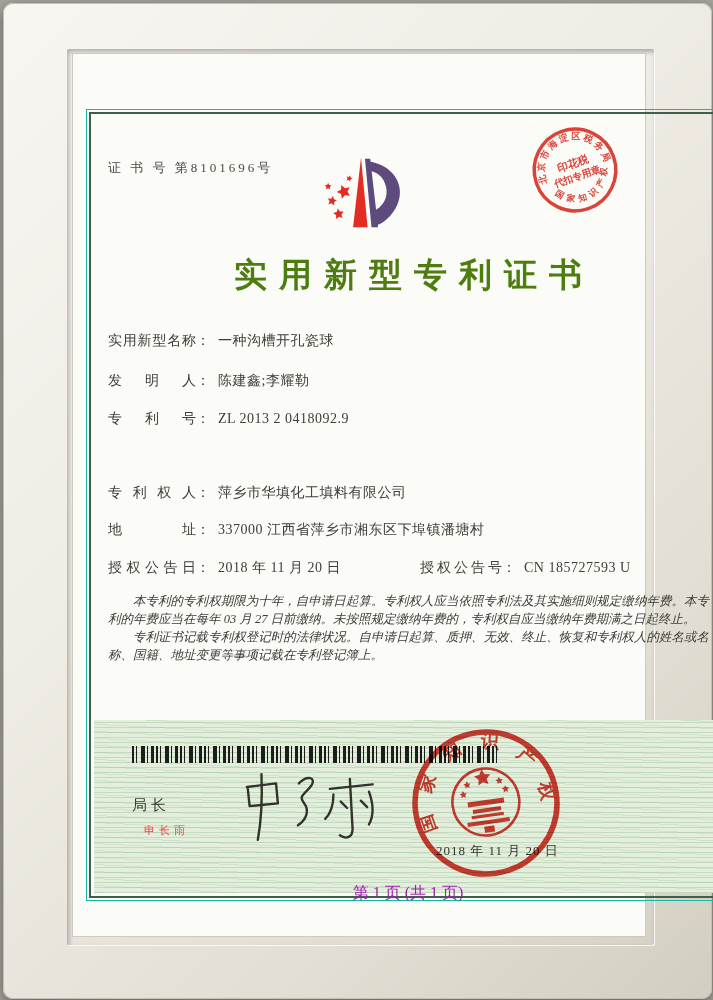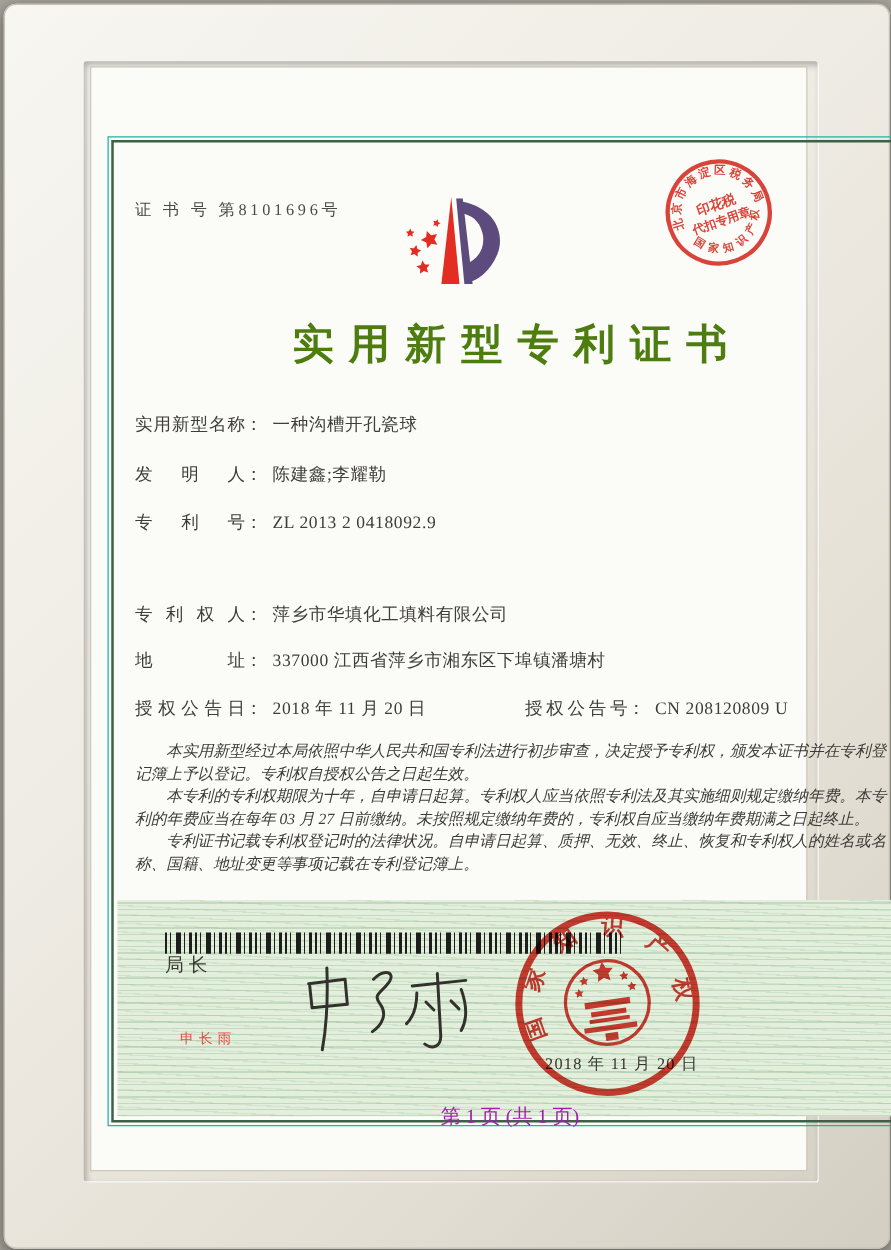--- a/index.html
+++ b/index.html
@@ -79,21 +79,21 @@
   .barcode {
     position:absolute; left:40px; top:631px; width:368px; height:17px; z-index:2;
     background:repeating-linear-gradient(90deg,
       #1d1d1d 0 2px, transparent 2px 4px,
       #1d1d1d 4px 5px, transparent 5px 9px,
       #1d1d1d 9px 13px, transparent 13px 15px,
       #1d1d1d 15px 16px, transparent 16px 19px,
       #1d1d1d 19px 22px, transparent 22px 24px);
   }
   
-  .sig-title { position:absolute; left:40px; top:648px; font-size:15px; letter-spacing:4px; color:#393833; z-index:2; }
+  .sig-title { position:absolute; left:40px; top:681px; font-size:15px; letter-spacing:4px; color:#393833; z-index:2; }
   .sig-name  { position:absolute; left:52px; top:708px; font-size:11px; letter-spacing:4px; color:#ef4444; z-index:2; }
   .sig-draw  { position:absolute; left:128px; top:652px; width:185px; height:82px; z-index:2; }
   
   .seal {
     position:absolute; left:318px; top:612px; width:152px; height:152px;
     transform:rotate(-8deg); mix-blend-mode:multiply; opacity:.95; z-index:3;
   }
   .seal-date { position:absolute; left:344px; top:727px; font-size:13px; color:#35342f; letter-spacing:1px; z-index:2; }
   
   .footer { position:absolute; left:0; right:0; top:768px; text-align:center; font-size:16px; color:#a21caf; z-index:2; }
@@ -156,26 +156,25 @@
       <div class="row" style="top:368px">
         <span class="lbl">专利权人</span><span class="colon">：</span><span class="val">萍乡市华填化工填料有限公司</span>
       </div>
       <div class="row" style="top:405px">
         <span class="lbl">地址</span><span class="colon">：</span><span class="val">337000 江西省萍乡市湘东区下埠镇潘塘村</span>
       </div>
 
       <div class="row" style="top:443px">
         <span class="lbl">授权公告日</span><span class="colon">：</span><span class="val">2018 年 11 月 20 日</span>
         <span class="grant-no">
-          <span class="lbl2">授权公告号</span><span class="colon">：</span><span class="val">CN 208120809 U</span>
+          <span class="lbl2">授权公告号</span><span class="colon">：</span><span class="val">CN 185727593 U</span>
         </span>
       </div>
 
       <div class="body-text">
-        <p>本实用新型经过本局依照中华人民共和国专利法进行初步审查，决定授予专利权，颁发本证书并在专利登记簿上予以登记。专利权自授权公告之日起生效。</p>
         <p>本专利的专利权期限为十年，自申请日起算。专利权人应当依照专利法及其实施细则规定缴纳年费。本专利的年费应当在每年 03 月 27 日前缴纳。未按照规定缴纳年费的，专利权自应当缴纳年费期满之日起终止。</p>
         <p>专利证书记载专利权登记时的法律状况。自申请日起算、质押、无效、终止、恢复和专利权人的姓名或名称、国籍、地址变更等事项记载在专利登记簿上。</p>
       </div>
 
       <div class="barcode"></div>
 
       <div class="sig-title">局长</div>
       <div class="sig-name">申长雨</div>
       <svg class="sig-draw" viewBox="0 0 170 90" fill="none" stroke="#32312c" stroke-width="2.6" stroke-linecap="round" stroke-linejoin="round">
         <path d="M29,8 C30,34 29,58 25,80"></path>

